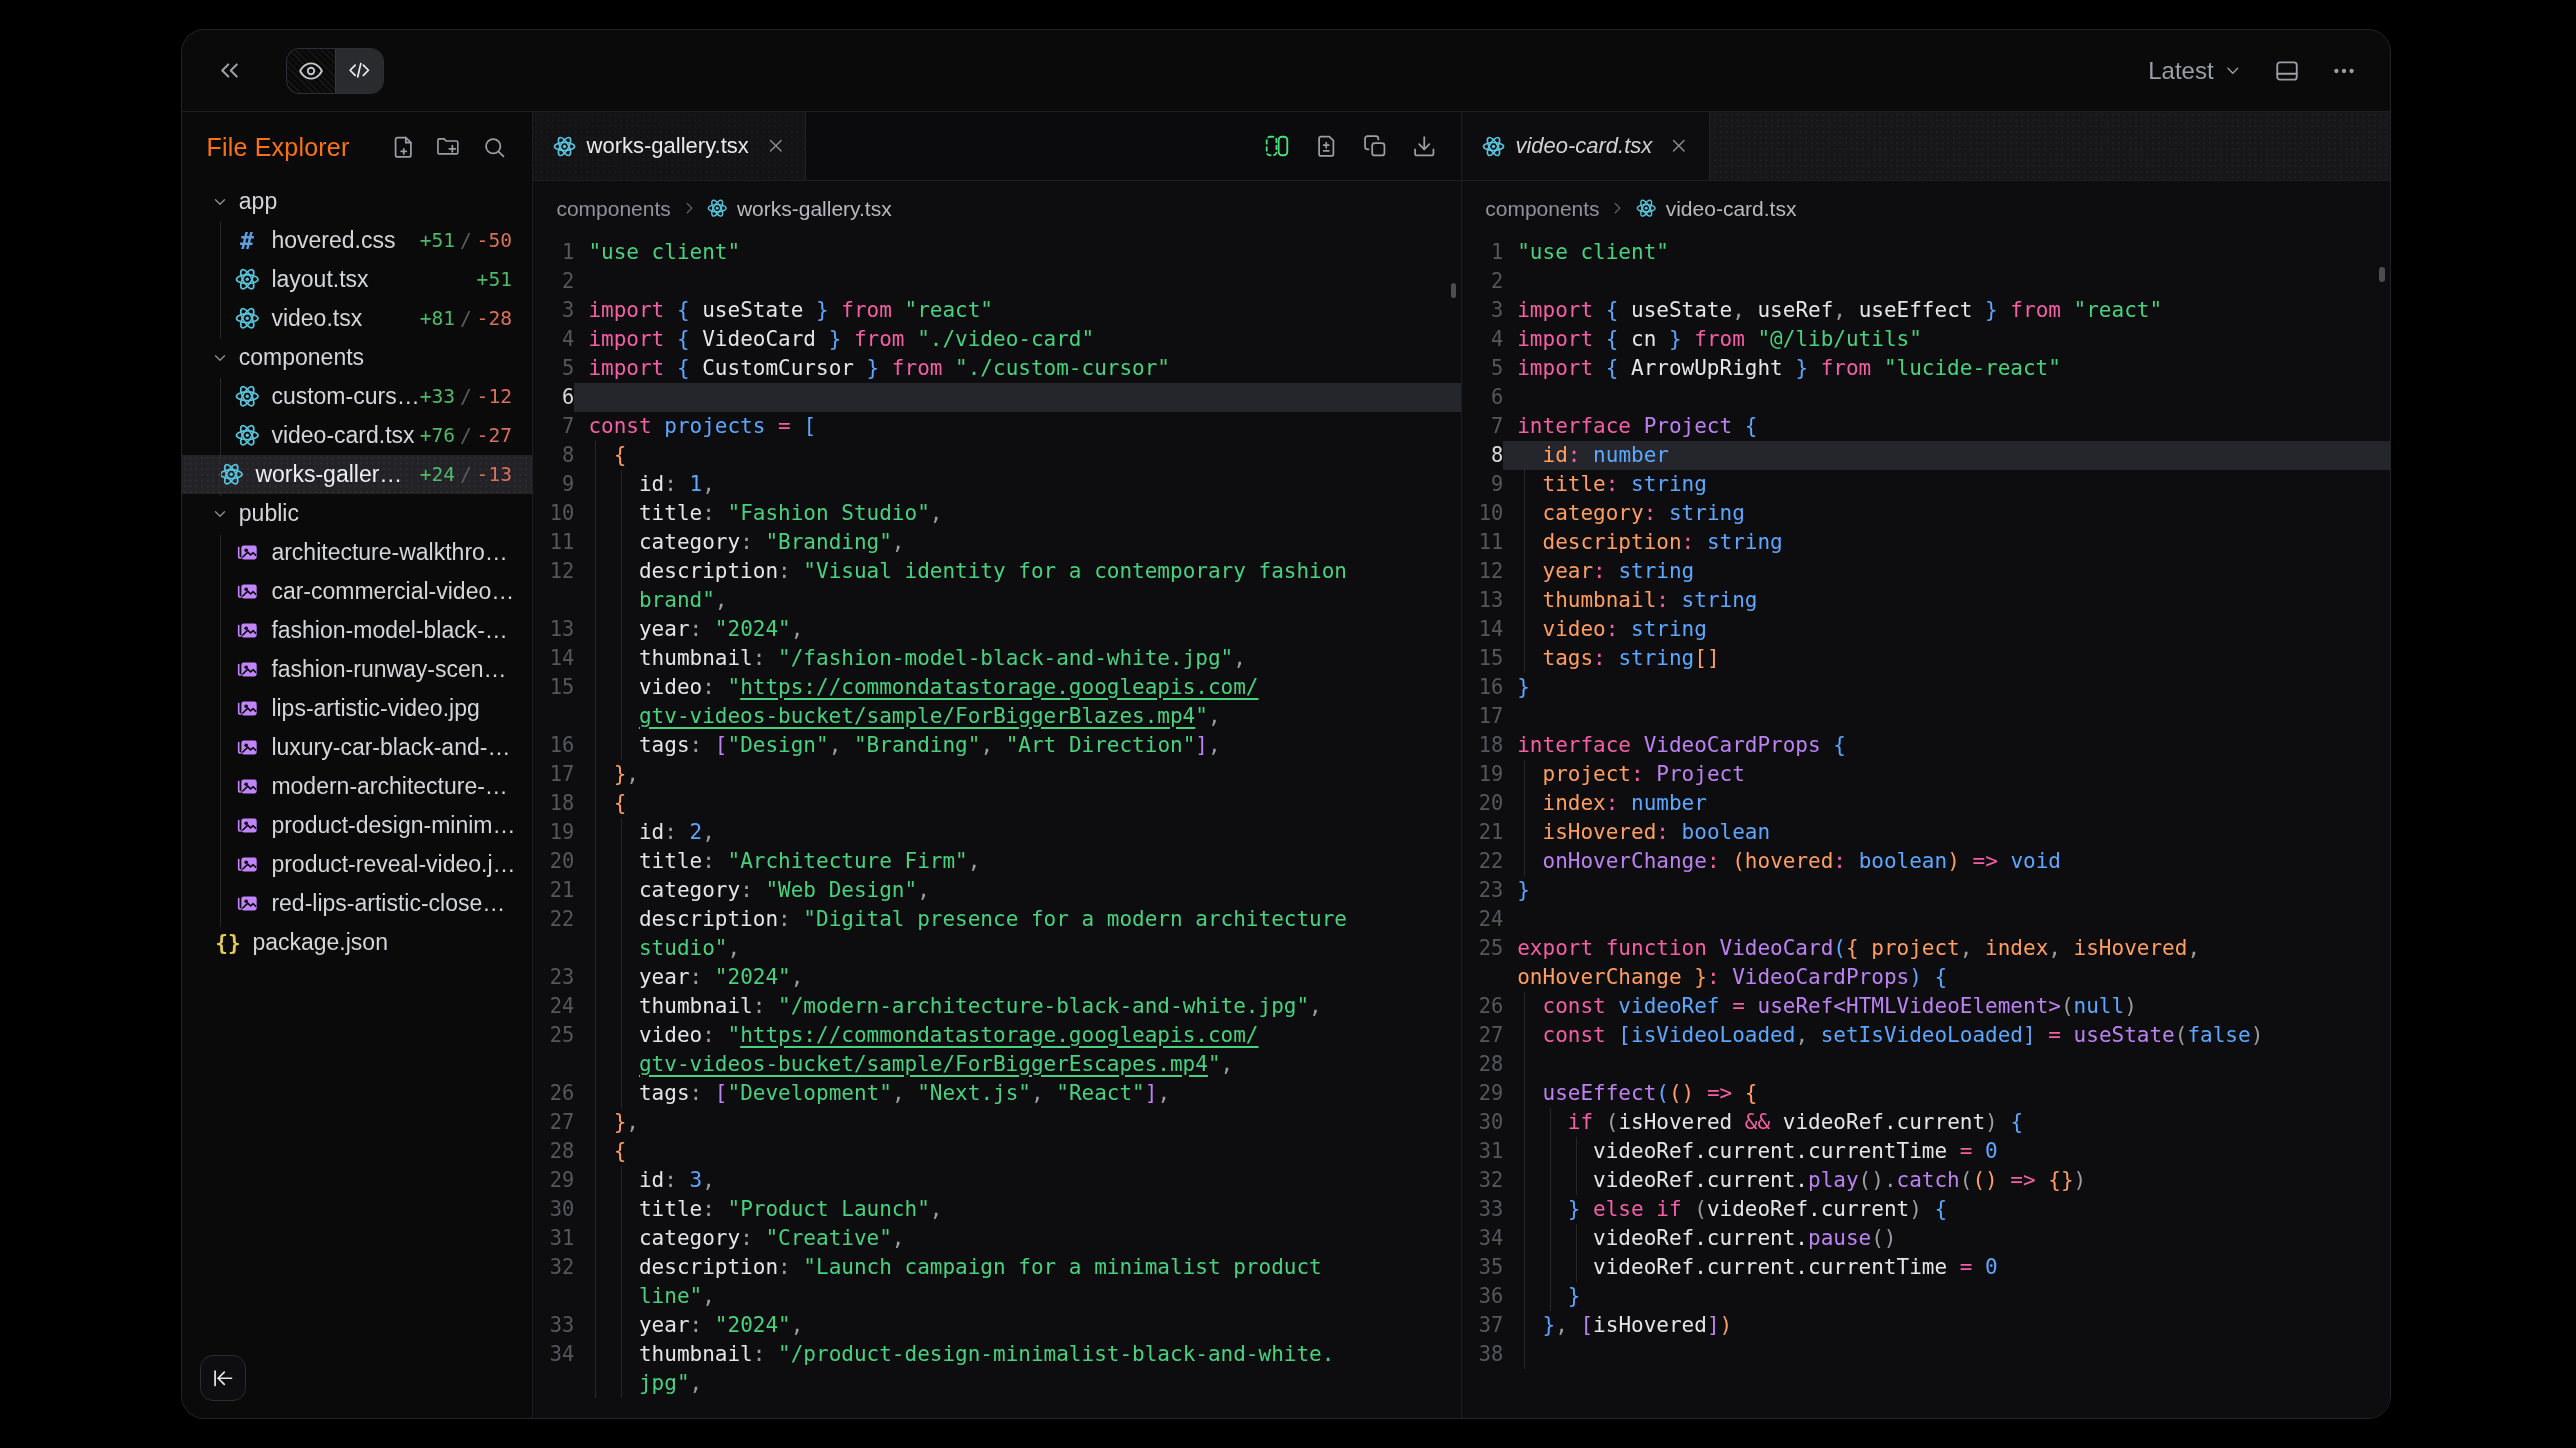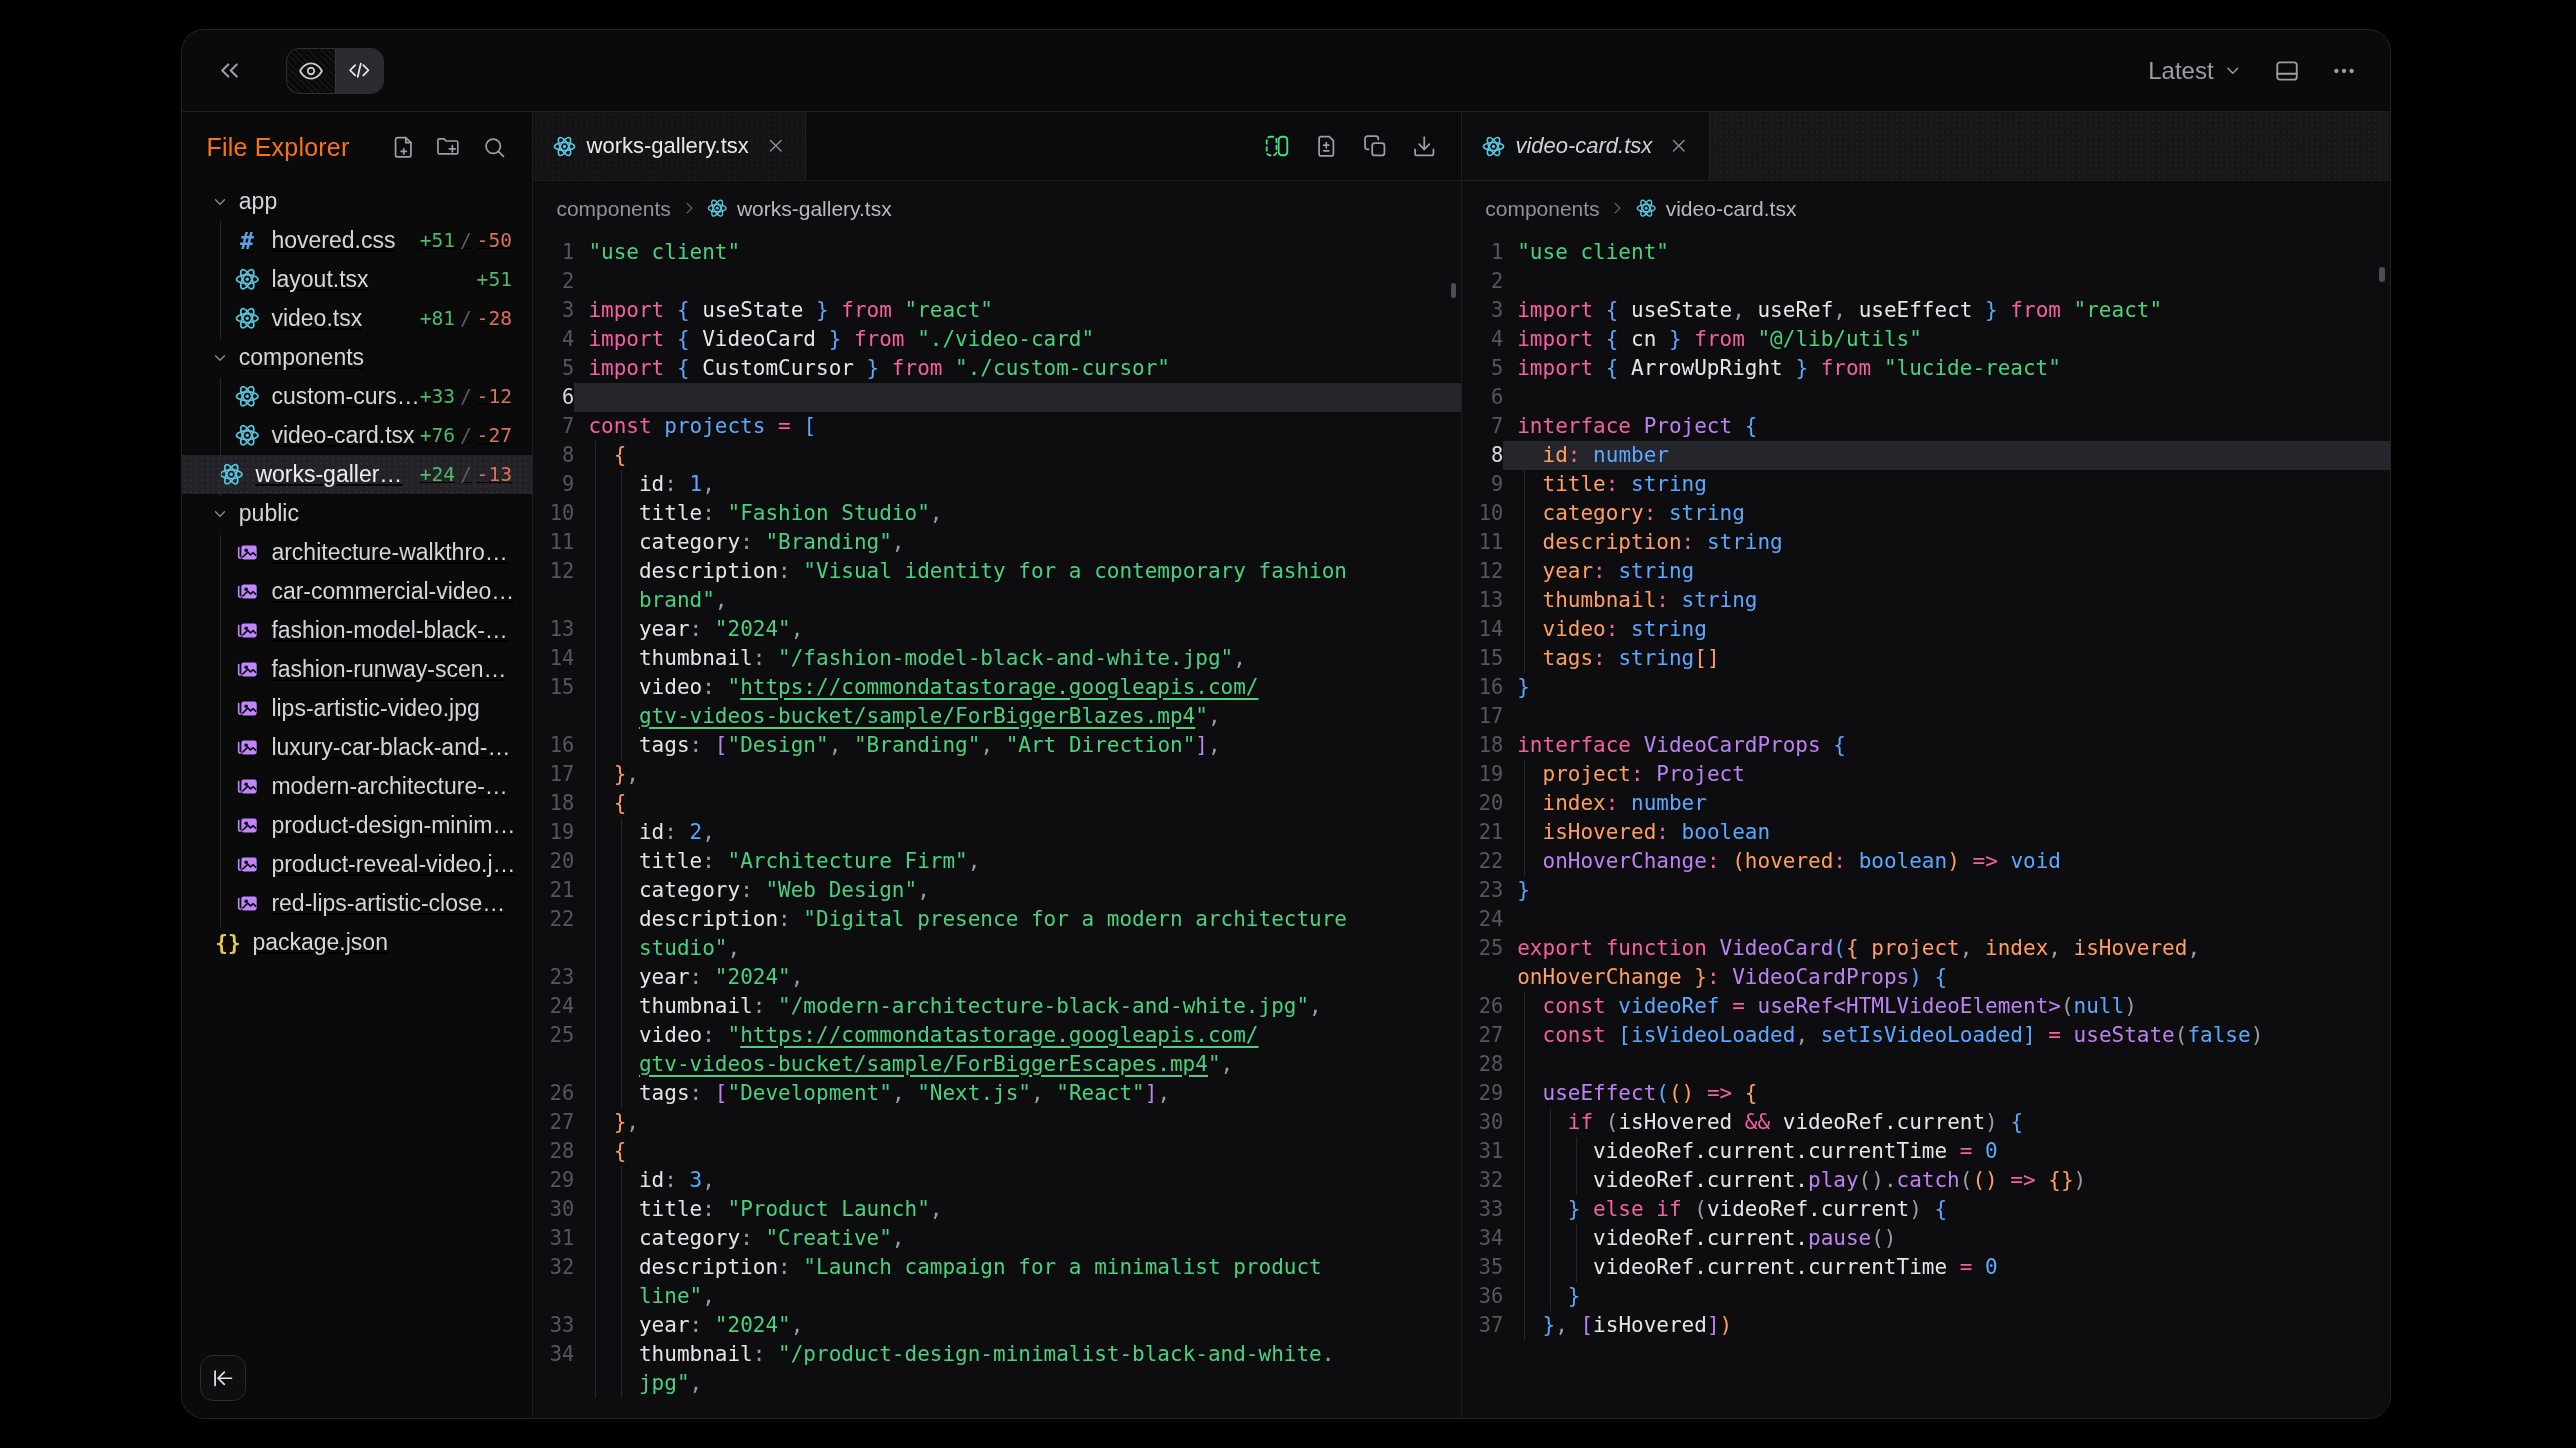--- a/index.html
+++ b/index.html
@@ -23,21 +23,21 @@
   .stroke { fill:none; stroke:currentColor; stroke-width:1.7; stroke-linecap:round; stroke-linejoin:round; }
 
   
   .main { flex:1; display:flex; min-height:0; }
 
   
   .sidebar { flex:0 0 343px; border-right:0.8px solid #1e1e22; display:flex; flex-direction:column; position:relative; }
   .sb-header { flex:0 0 70px; display:flex; align-items:center; padding:0 26px 0 24.5px; }
   .sb-title { font-size:25px; font-weight:500; color:#f97316; letter-spacing:0.2px; }
   .sb-actions { margin-left:auto; display:flex; align-items:center; gap:21px; color:#b9bcc2; }
-  .tree { flex:1; position:relative;text-decoration:underline; }
+  .tree { flex:1; position:relative; }
   .trow { height:39px; display:flex; align-items:center; font-size:23px; color:#d4d6da; position:relative; cursor:pointer; }
   .trow.folder { padding-left:29px; }
   .trow.file1 { padding-left:52px; }
   .trow.file0 { padding-left:33px; }
   .trow .chev { color:#8d9097; margin-right:9.8px; display:flex; }
   .ticon { width:26px; height:26px; display:flex; align-items:center; justify-content:center; margin-right:11.4px; flex:0 0 26px; }
   .trow.selected { background:#232327 radial-gradient(rgba(255,255,255,.05) 0.8px, transparent 0.8px); background-size:5.7px 5.7px; color:#eceef0;padding-left:36px; }
   .tlabel { white-space:nowrap; overflow:hidden; }
   .diff { margin-left:auto; padding-right:20.4px; font-family:"DejaVu Sans Mono", monospace; font-size:19.6px; white-space:nowrap; }
   .da { color:#4fb96a; } .dd { color:#d9705c; } .ds { color:#5b5d63; margin:0 4.9px; }
@@ -827,20 +827,24 @@
               <span class="cc"><i class="cg" style="left: 21px;"></i><i class="cg" style="left: 47px;"></i><i class="cg" style="left: 73px;"></i><span class="tk-g">      </span><span class="tk-w">videoRef.current.currentTime</span><span class="tk-g"> </span><span class="tk-k">=</span><span class="tk-g"> </span><span class="tk-n">0</span></span>
             </div>
             <div class="crow">
               <span class="ln">36</span>
               <span class="cc"><i class="cg" style="left: 21px;"></i><i class="cg" style="left: 47px;"></i><span class="tk-g">    </span><span class="tk-n">}</span></span>
             </div>
             <div class="crow">
               <span class="ln">37</span>
               <span class="cc"><i class="cg" style="left: 21px;"></i><span class="tk-g">  </span><span class="tk-n">}</span><span class="tk-g">, </span><span class="tk-p">[</span><span class="tk-w">isHovered</span><span class="tk-p">]</span><span class="tk-o">)</span></span>
             </div>
+            <div class="crow">
+              <span class="ln">38</span>
+              <span class="cc"><i class="cg" style="left: 21px;"></i></span>
+            </div>
             <div class="vthumb" style="top: 31px;"></div>
           </div>
       </div>
 
     </div>
   </div>
 </div>
 
 
 </body></html>

